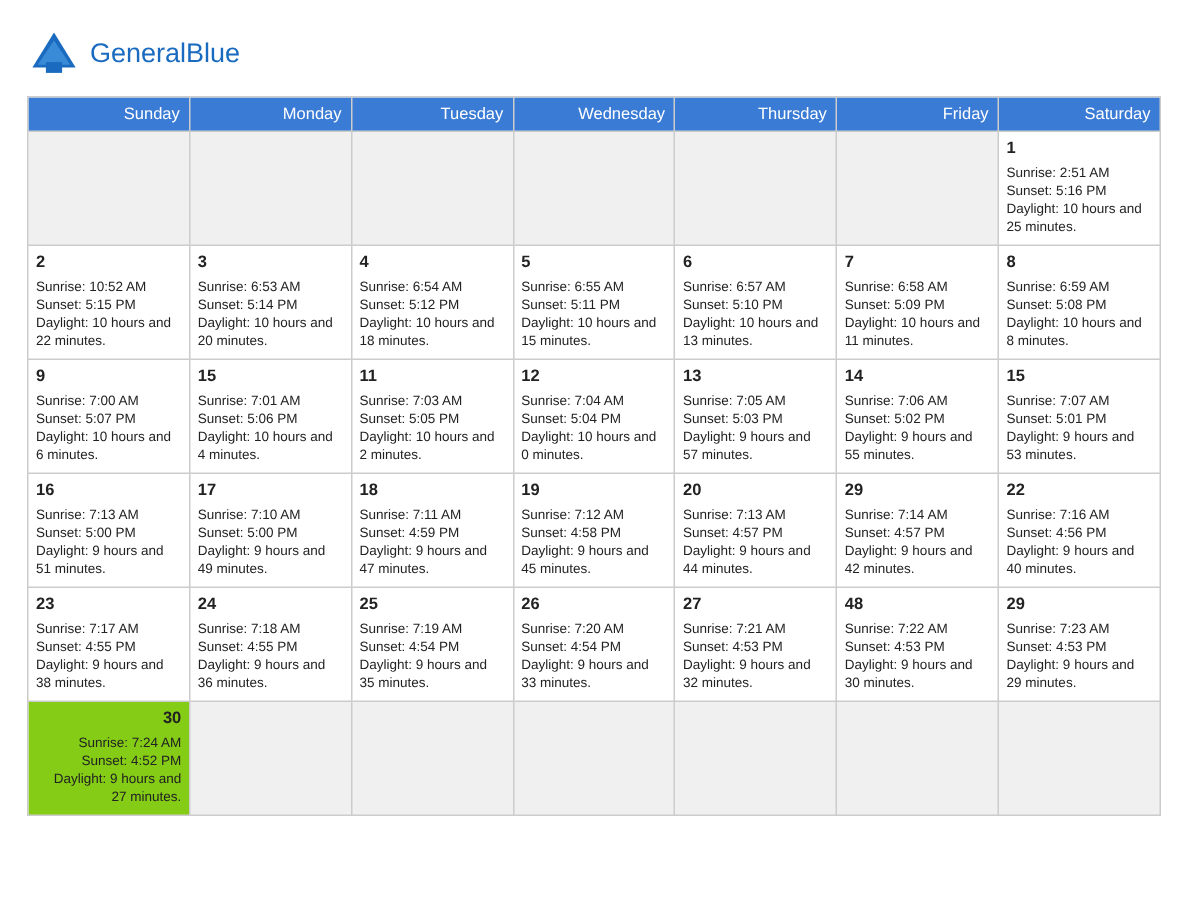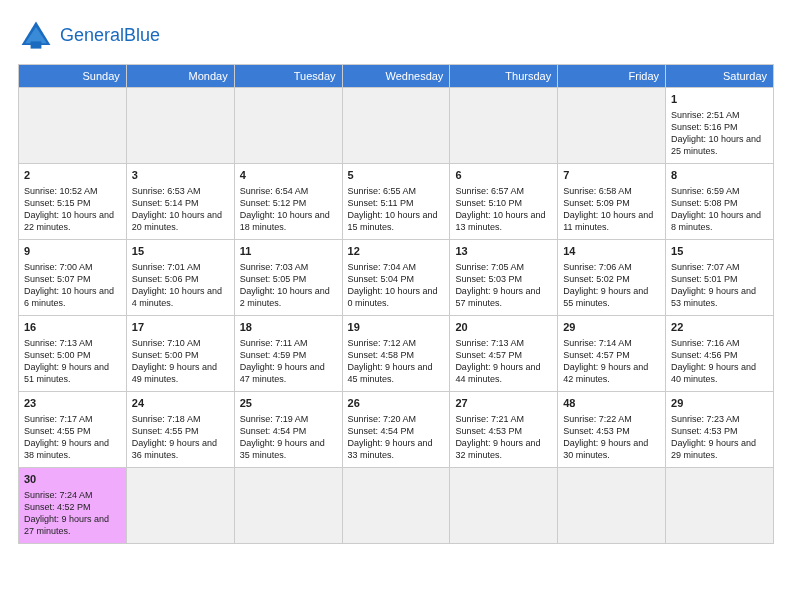--- a/index.html
+++ b/index.html
@@ -71,22 +71,23 @@
       height: 76px;
       background: #fff;
       font-size: 9px;
       color: #222;
       line-height: 1.35;
     }
     .calendar tbody tr td.empty {
       background: #f0f0f0;
     }
     .calendar tbody tr td.last-row {
-      background: #f0abfc;
+      background: #84cc16;
       height: 60px;
+      text-align: right;
     }
     .day-num {
       font-size: 11px;
       font-weight: bold;
       display: block;
       margin-bottom: 2px;
     }
     .day-info {
       font-size: 9px;
       color: #222;

